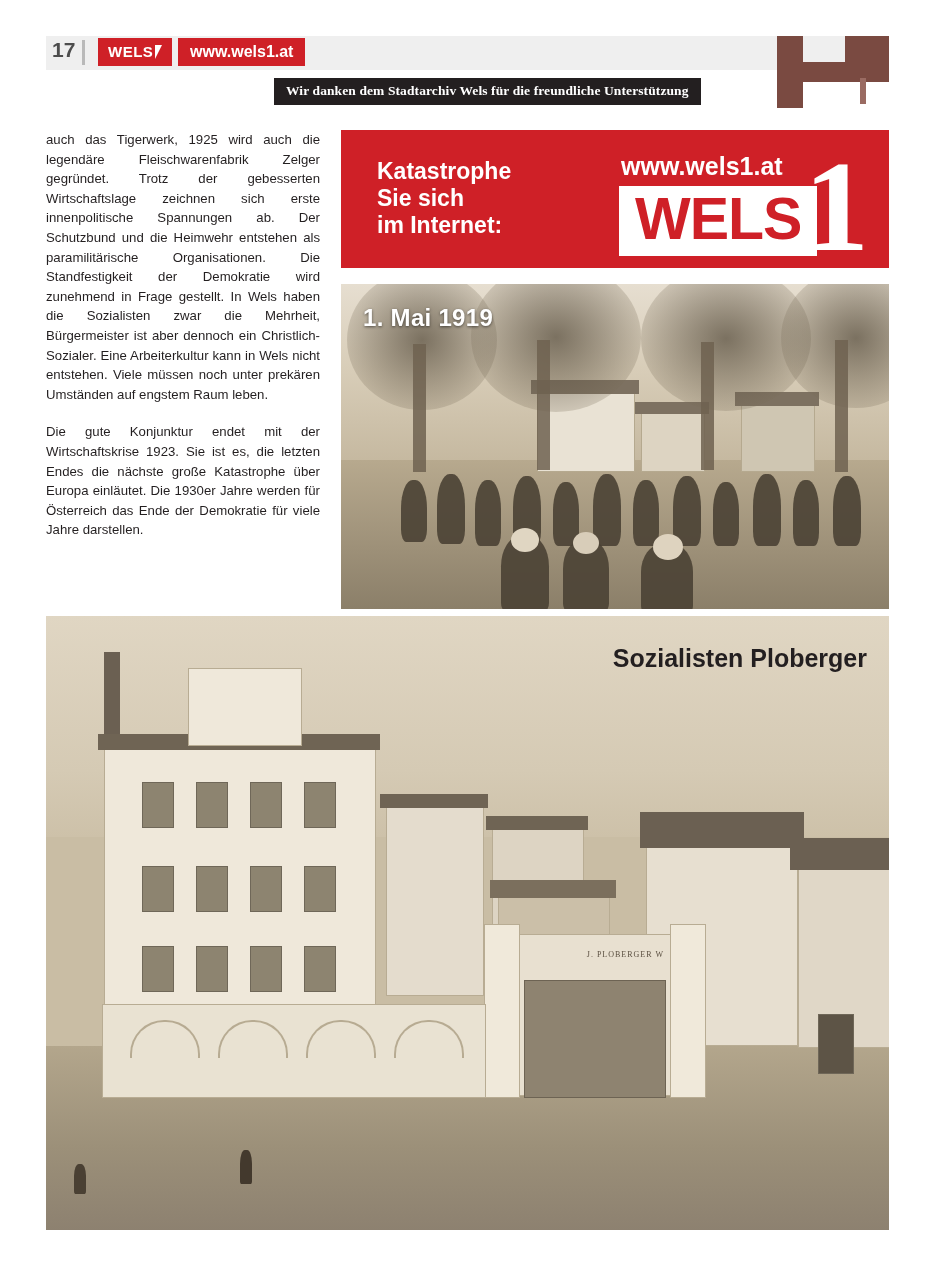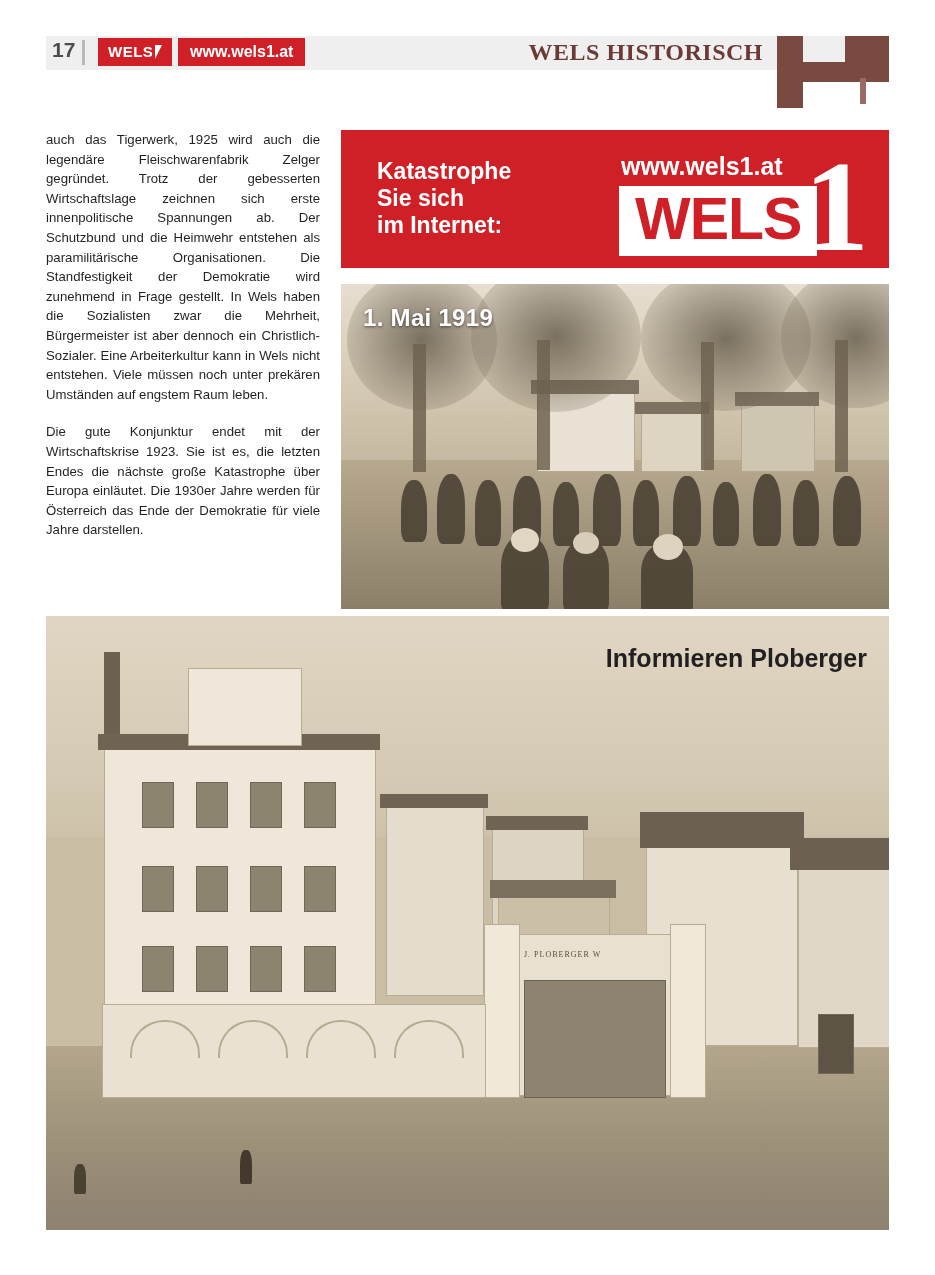--- a/index.html
+++ b/index.html
@@ -316,43 +316,43 @@
     font-weight: bold;
     line-height: 33px;
     font-family: "Liberation Sans", sans-serif;
   }
   .gate-sign {
     position: absolute;
     color: #5a4f40;
     font-size: 8px;
     letter-spacing: 1px;
     font-family: "Liberation Serif", serif;
-    text-align: left;
+    text-align: right;
   }
 </style>
 </head>
 <body>
 
 <div class="page-header">
   <div class="header-top">
     <div class="header-rule"></div>
     <div class="page-number">17</div>
     <div class="page-number-bar"></div>
     <div class="wels-tag">
       <span>WELS</span><span class="one-mark"></span>
     </div>
     <div class="site-url">www.wels1.at</div>
-    <div class="header-title">WELS HISTORISCH</div>
     <div class="header-logo">
       <div class="logo-block logo-left"></div>
       <div class="logo-block logo-mid"></div>
       <div class="logo-block logo-right"></div>
       <div class="logo-right-notch"></div>
     </div>
   </div>
+  <div class="credit-bar">Wir danken dem Stadtarchiv Wels für die freundliche Unterstützung</div>
   <div class="credit-bar-accent"></div>
 </div>
 
 <div class="text-column">
   <p>auch das Tigerwerk, 1925 wird auch die legendäre Fleischwarenfabrik Zelger gegründet. Trotz der gebesserten Wirtschaftslage zeichnen sich erste innenpolitische Spannungen ab. Der Schutzbund und die Heimwehr entstehen als paramilitärische Organisationen. Die Standfestigkeit der Demokratie wird zunehmend in Frage gestellt. In Wels haben die Sozialisten zwar die Mehrheit, Bürgermeister ist aber dennoch ein Christlich-Sozialer. Eine Arbeiterkultur kann in Wels nicht entstehen. Viele müssen noch unter prekären Umständen auf engstem Raum leben.</p>
   <p>Die gute Konjunktur endet mit der Wirtschaftskrise 1923. Sie ist es, die letzten Endes die nächste große Katastrophe über Europa einläutet. Die 1930er Jahre werden für Österreich das Ende der Demokratie für viele Jahre darstellen.</p>
 </div>
 
 <div class="ad-banner">
   <div class="ad-left" style="white-space: pre-line;">Katastrophe
@@ -453,15 +453,15 @@
   <div style="position:absolute; left:172px; top:404px; width:66px; height:36px; border:2px solid #b7ab92; border-bottom:none; border-radius:34px 34px 0 0;"></div>
   <div style="position:absolute; left:260px; top:404px; width:66px; height:36px; border:2px solid #b7ab92; border-bottom:none; border-radius:34px 34px 0 0;"></div>
   <div style="position:absolute; left:348px; top:404px; width:66px; height:36px; border:2px solid #b7ab92; border-bottom:none; border-radius:34px 34px 0 0;"></div>
 
   <div class="pb-win" style="left:772px; top:398px; width:34px; height:58px; background:#5d5446;"></div>
 
   <div style="position:absolute; left:194px; top:534px; width:12px; height:34px; background:#43392d; border-radius:40% 40% 10% 10%;"></div>
   <div style="position:absolute; left:28px;  top:548px; width:12px; height:30px; background:#4a4033; border-radius:40% 40% 10% 10%;"></div>
 
   <div class="photo-caption-bottom">
-    <div>Informieren Ploberger</div>
+    <div>Sozialisten Ploberger</div>
   </div>
 </div>
 
 </body></html>

